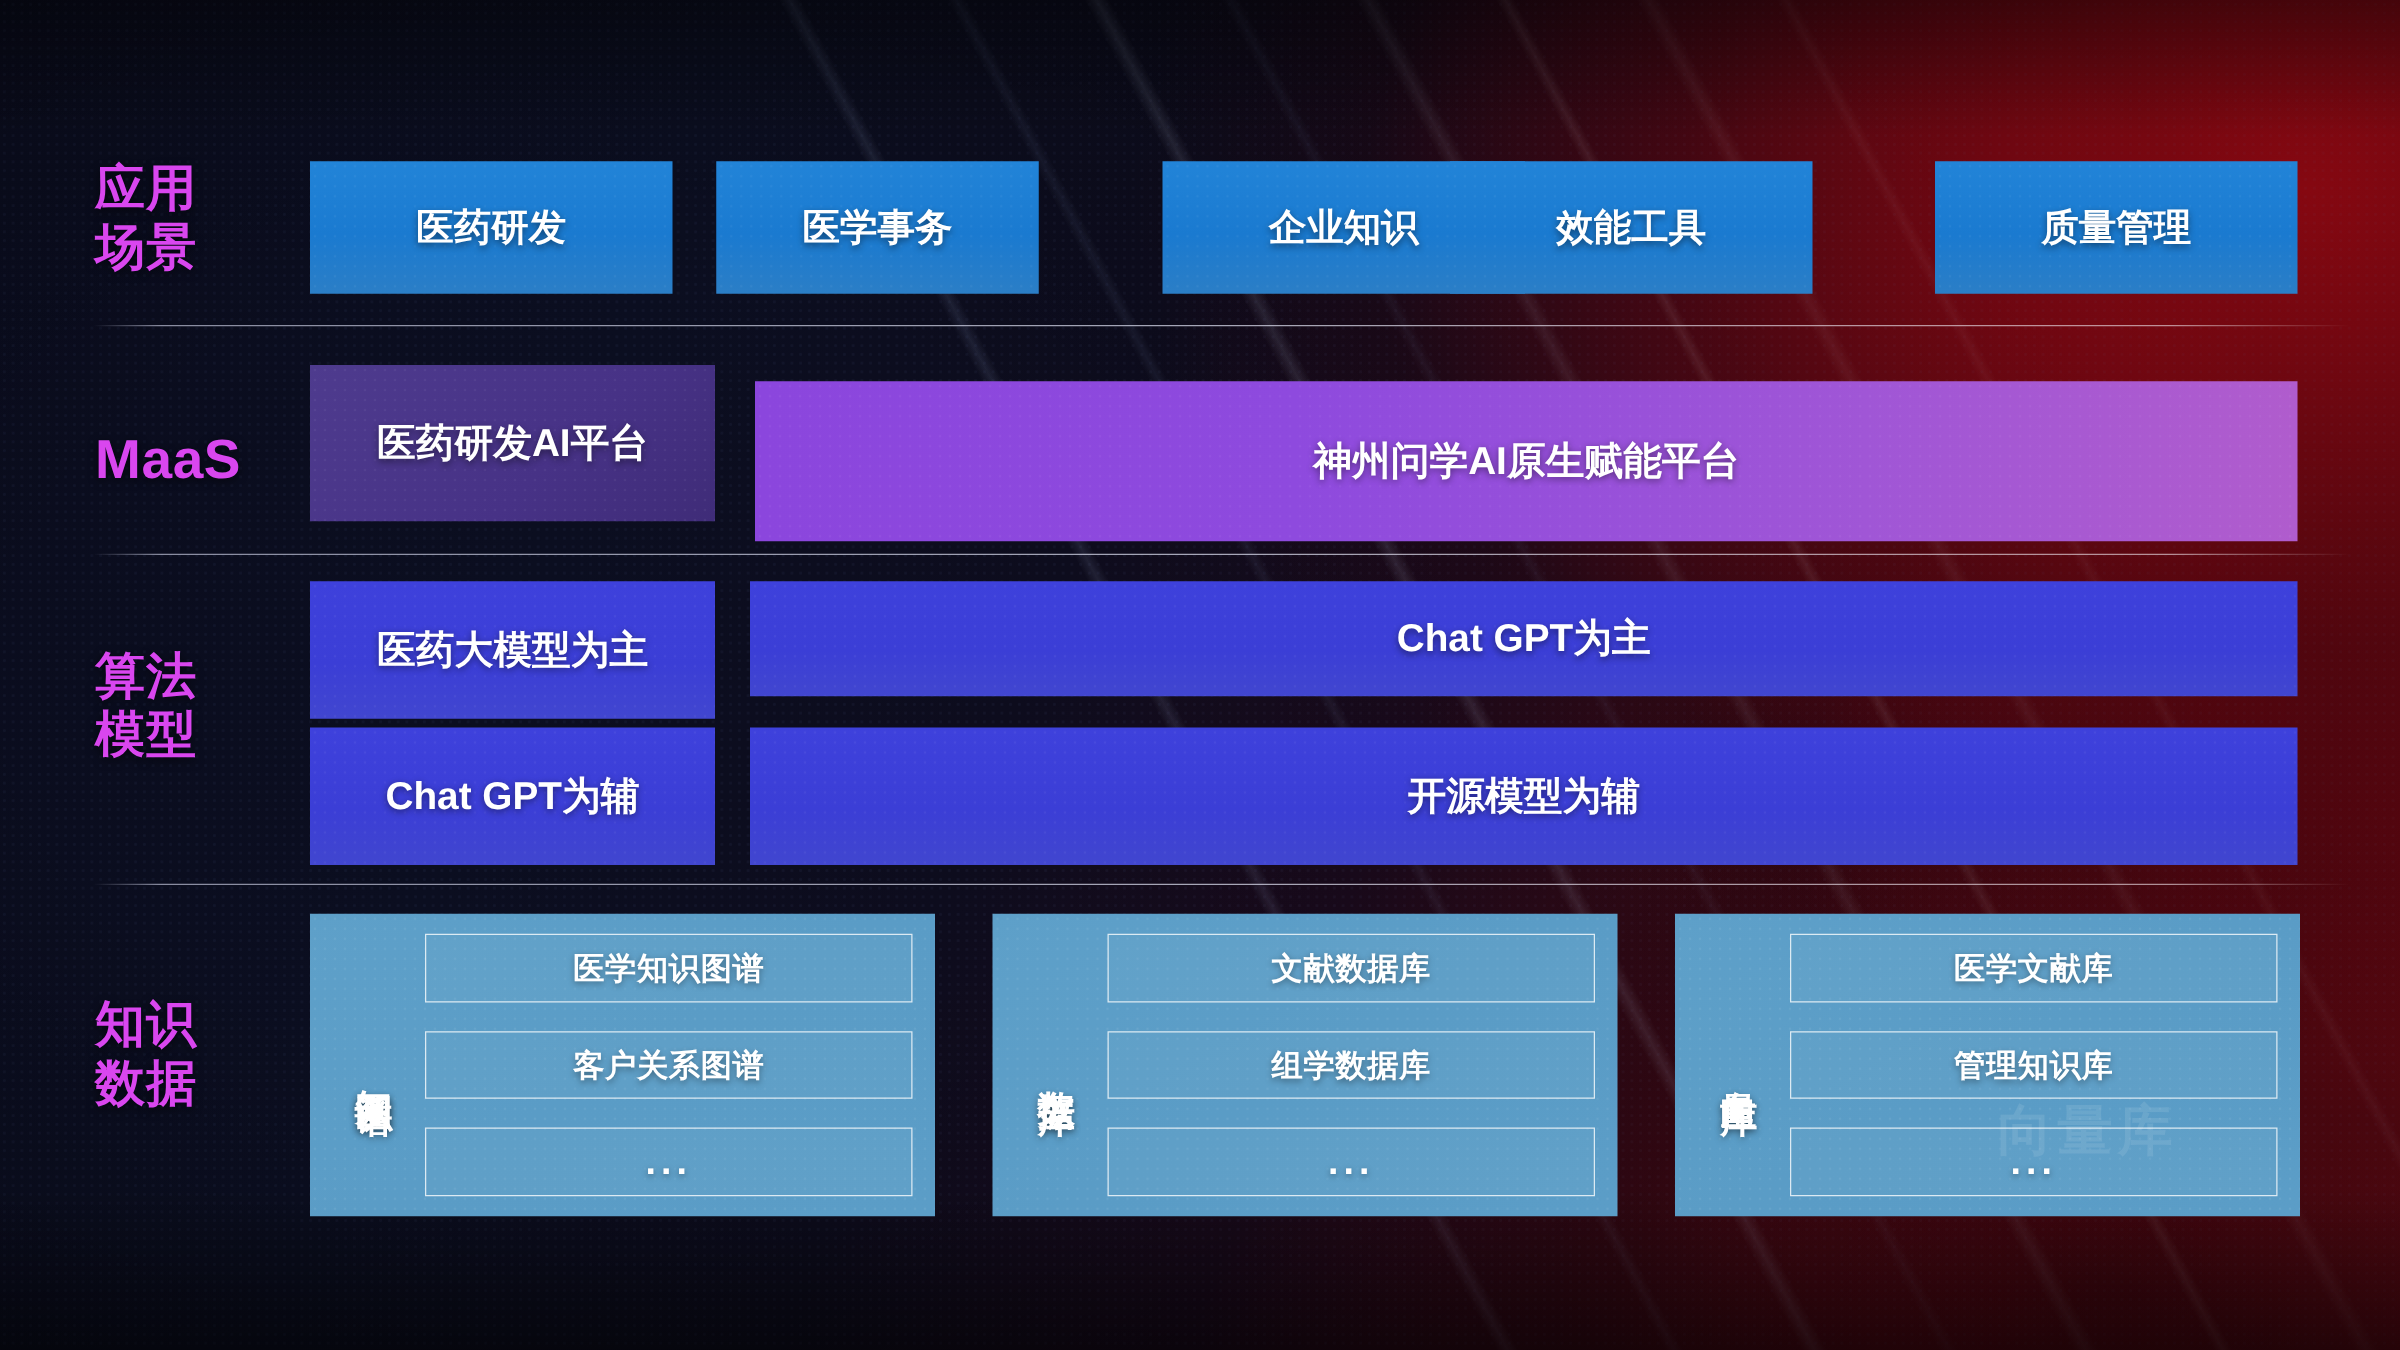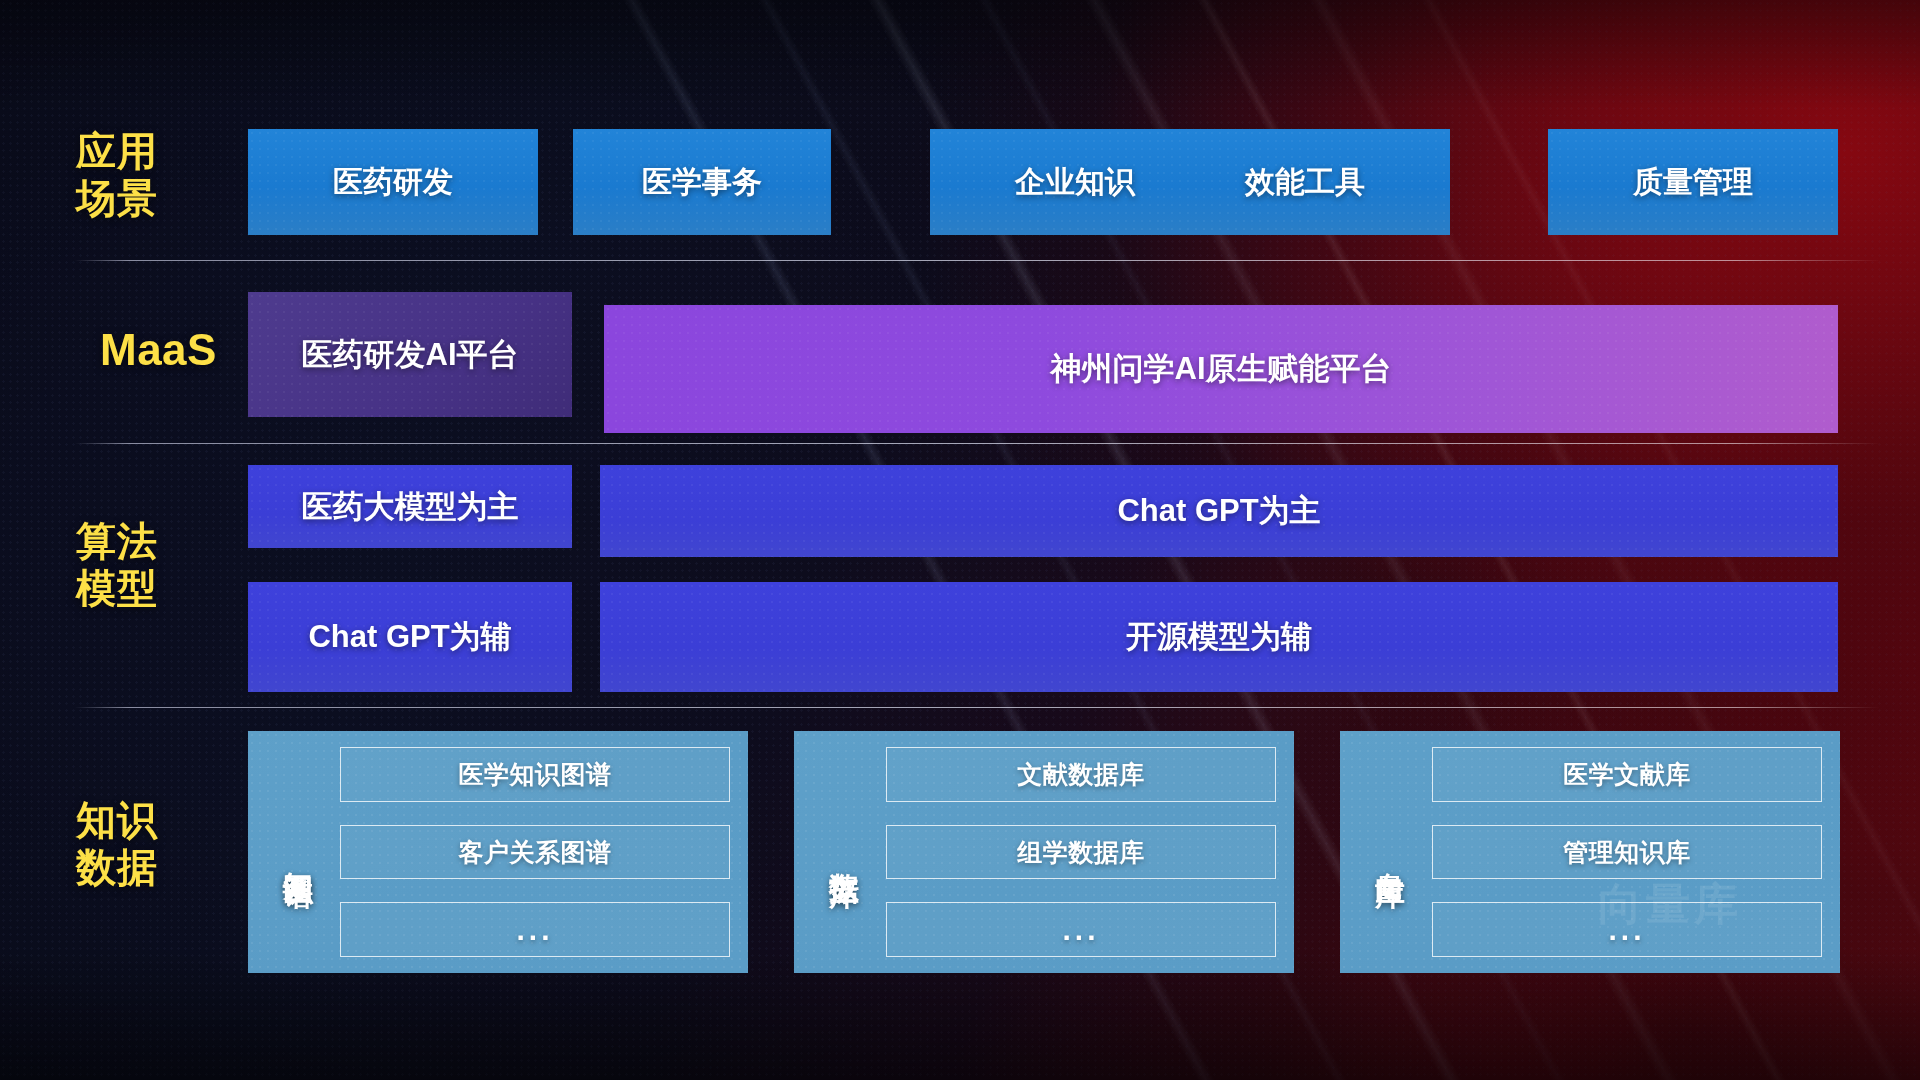--- a/index.html
+++ b/index.html
@@ -44,21 +44,21 @@
     background:radial-gradient(ellipse 1400px 1000px at 24% 50%, rgba(0,0,0,0) 30%, rgba(0,0,0,.35) 100%);
   }
 
   
   #stage { position:absolute; inset:0; z-index:5; }
 
   .row { position:absolute; left:0; right:0; }
   .row-label {
     position:absolute;
     left:76px; width:168px;
-    color:#fde047;
+    color:#d946ef;
     font-weight:700;
     letter-spacing:1px;
     text-align:left;
     text-shadow:0 2px 8px rgba(0,0,0,.6);
     line-height:1.18;
   }
   .row-label.cjk { font-size:40px; }
   .row-label.latin { font-size:44px; letter-spacing:.5px; }
 
   .divider {
@@ -166,39 +166,39 @@
       <span>效能工具</span>
     </div>
     <div class="card scene-card" style="left:1548px; top:129px; width:290px; height:106px;">
       <span>质量管理</span>
     </div>
   </div>
 
   <div class="divider" style="top:260px;"></div>
 
   <div class="row">
-    <div class="row-label latin" style="top:324px;margin-left:24px;">MaaS</div>
+    <div class="row-label latin" style="top:342px;">MaaS</div>
 
     <div class="card maas-left" style="left:248px; top:292px; width:324px; height:125px;">
       <span>医药研发AI平台</span>
     </div>
     <div class="card maas-main" style="left:604px; top:289px; width:1234px; height:128px;">
       <span>神州问学AI原生赋能平台</span>
     </div>
   </div>
 
   <div class="divider" style="top:443px;"></div>
 
   <div class="row">
     <div class="row-label cjk" style="top:518px;">
         <div>算法</div>
         <div>模型</div>
       </div>
 
-    <div class="card algo-card" style="left:248px; top:465px; width:324px; height:83px;">
+    <div class="card algo-card" style="left:248px; top:465px; width:324px; height:110px;">
       <span>医药大模型为主</span>
     </div>
     <div class="card algo-card" style="left:600px; top:465px; width:1238px; height:92px;">
       <span>Chat GPT为主</span>
     </div>
     <div class="card algo-card" style="left:248px; top:582px; width:324px; height:110px;">
       <span>Chat GPT为辅</span>
     </div>
     <div class="card algo-card" style="left:600px; top:582px; width:1238px; height:110px;">
       <span>开源模型为辅</span>

